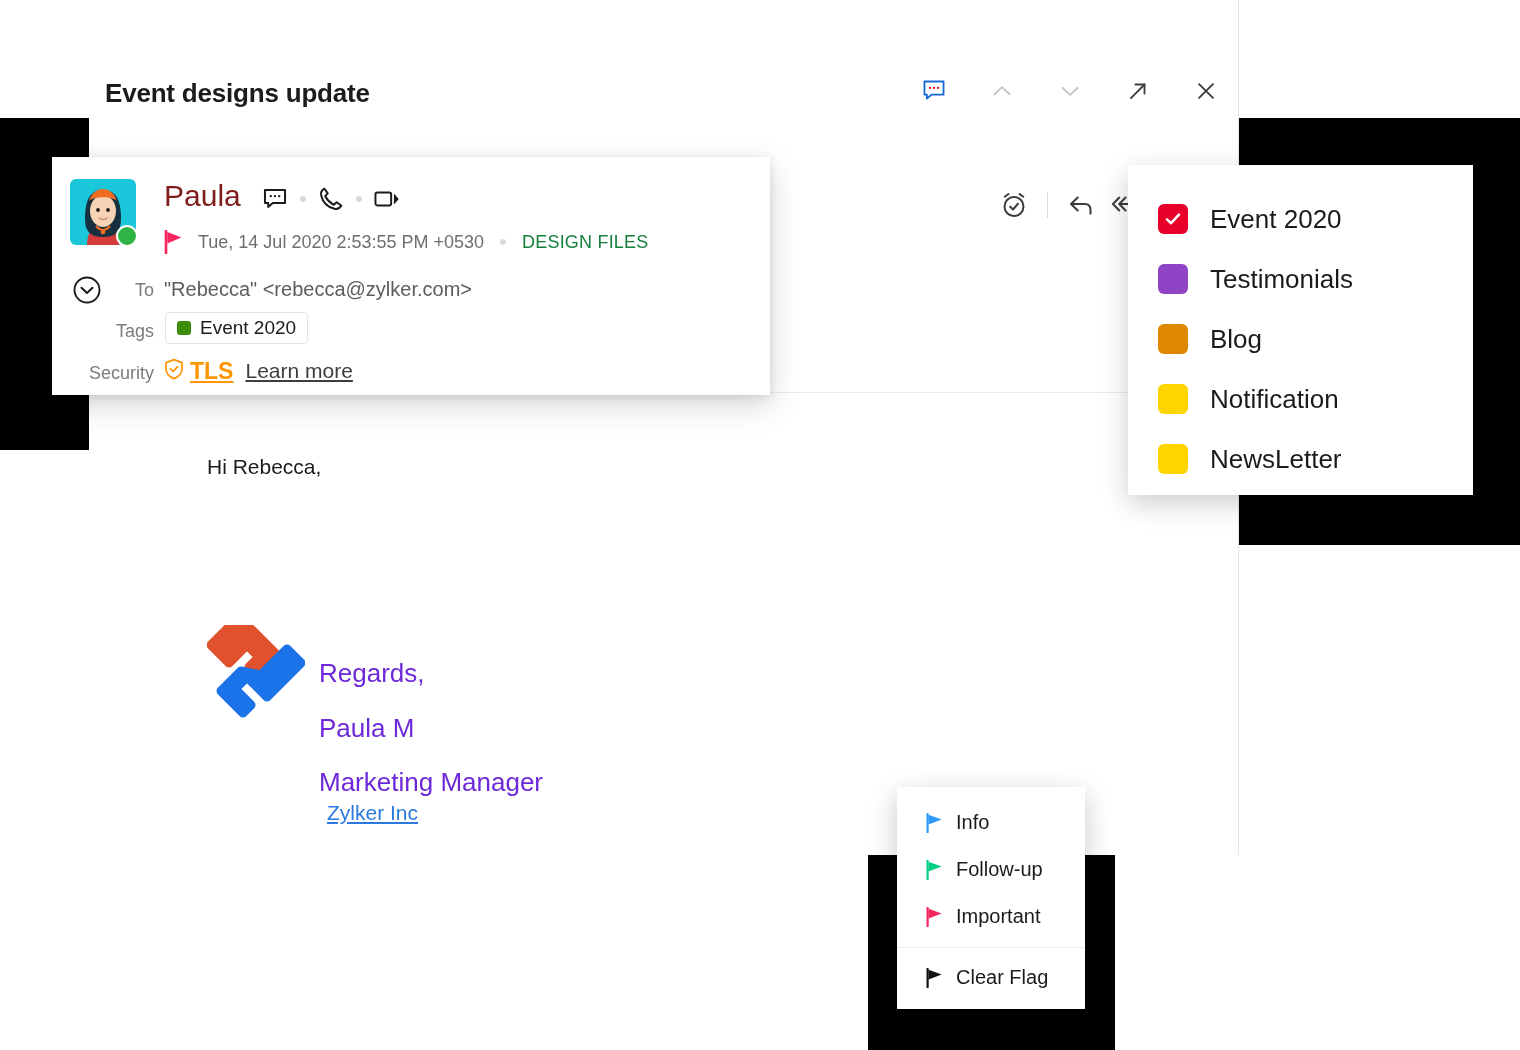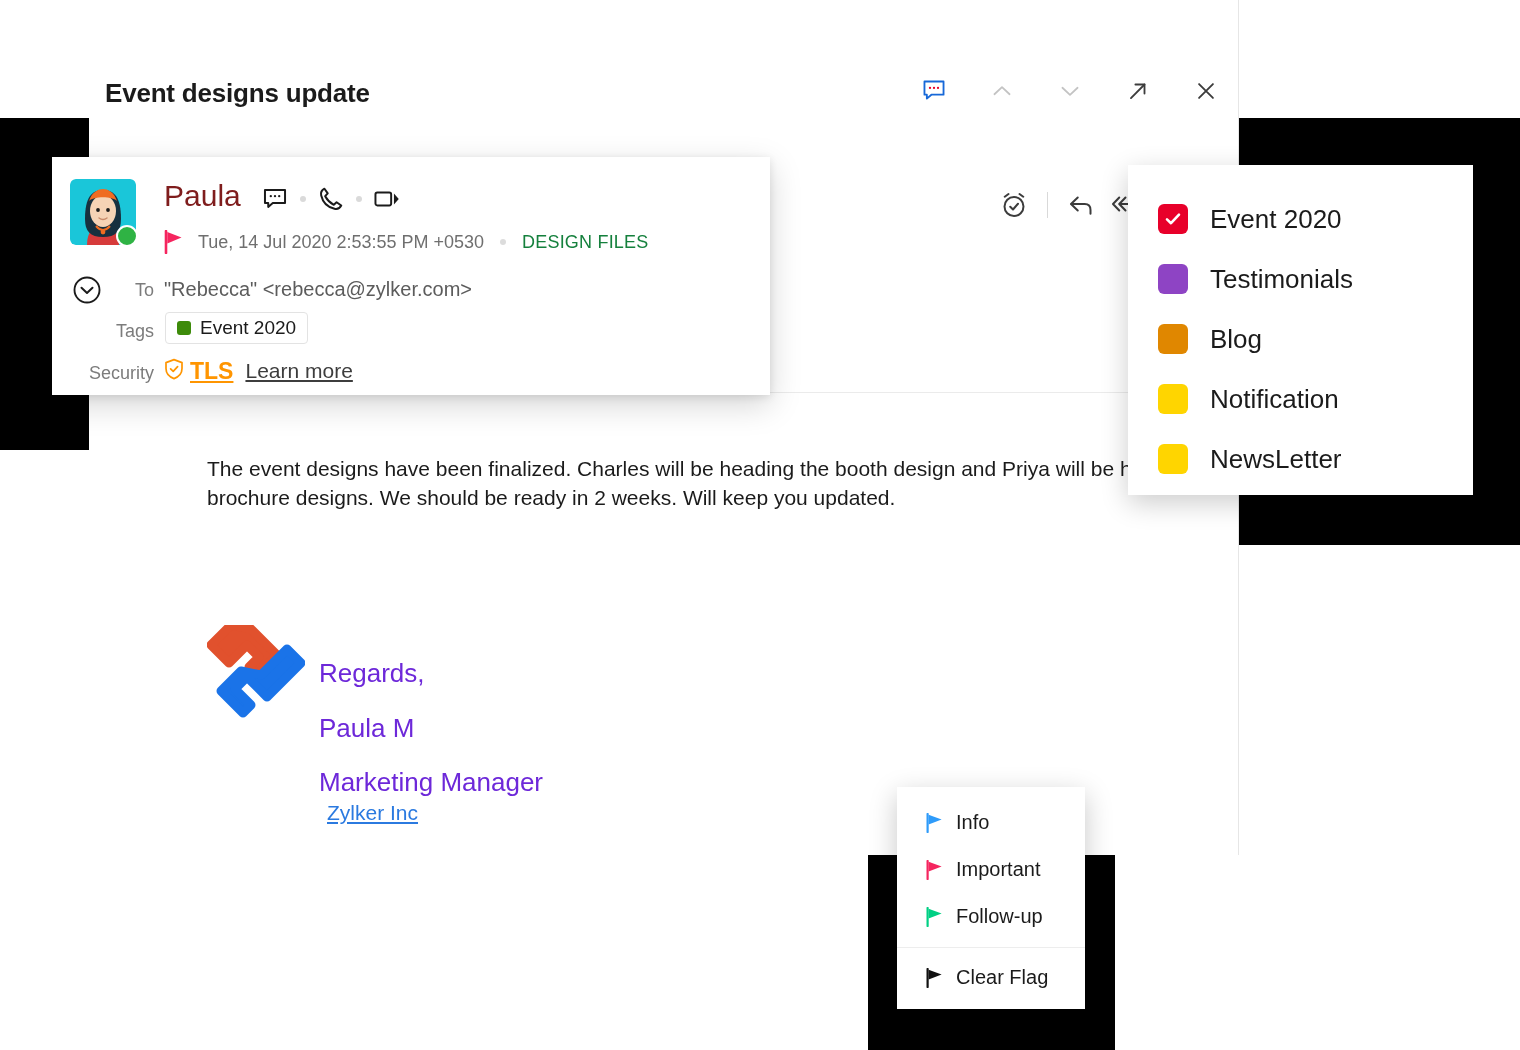--- a/index.html
+++ b/index.html
@@ -171,21 +171,21 @@
         </div>
         <div class="hicon" title="Close">
           <svg width="26" height="26" viewBox="0 0 24 24" fill="none">
             <path d="M5.6 5.6 L18.4 18.4 M18.4 5.6 L5.6 18.4" stroke="#3c3c3c" stroke-width="1.7" stroke-linecap="round"></path>
           </svg>
         </div>
       </div>
     </div>
 
     <div id="mail-body">
-      <p id="body-paragraph">The event designs have been finalized. Charles will be heading the booth design and Priya will be handling the brochure designs. We should be ready in 2 weeks. Will keep you updated.</p>
+      <p id="greeting">Hi Rebecca,</p>
     </div>
 
     <div id="signature">
       <div id="zylker-logo">
         <svg width="98" height="100" viewBox="0 0 98 100">
           <g>
             <path d="M44 4 L70 30 L50 50 L42 42 L52 32 L40 20 L22 38 L4 20 L24 0 Z" fill="#e1512d" stroke="#e1512d" stroke-width="9" stroke-linejoin="round"></path>
             <path d="M54 50 L80 24 L94 38 L60 72 L40 52 L28 64 L44 80 L36 88 L14 66 L34 46 Z" fill="#1a73e8" stroke="#1a73e8" stroke-width="9" stroke-linejoin="round"></path>
           </g>
         </svg>
@@ -343,34 +343,34 @@
         <svg width="18" height="20" viewBox="0 0 18 20">
             <path d="M1.6 1 L1.6 19" stroke="#2e9bfa" stroke-width="2.2" stroke-linecap="round"></path>
             <path d="M2.6 1.8 L15.6 6.6 L2.6 11.6 Z" fill="#2e9bfa"></path>
           </svg>
       </span>
       <span class="flag-text">Info</span>
     </div>
     <div class="flag-item">
       <span class="flag-glyph">
         <svg width="18" height="20" viewBox="0 0 18 20">
-            <path d="M1.6 1 L1.6 19" stroke="#f5255f" stroke-width="2.2" stroke-linecap="round"></path>
-            <path d="M2.6 1.8 L15.6 6.6 L2.6 11.6 Z" fill="#f5255f"></path>
-          </svg>
-      </span>
-      <span class="flag-text">Important</span>
+            <path d="M1.6 1 L1.6 19" stroke="#00d084" stroke-width="2.2" stroke-linecap="round"></path>
+            <path d="M2.6 1.8 L15.6 6.6 L2.6 11.6 Z" fill="#00d084"></path>
+          </svg>
+      </span>
+      <span class="flag-text">Follow-up</span>
     </div>
     <div class="flag-item">
       <span class="flag-glyph">
         <svg width="18" height="20" viewBox="0 0 18 20">
-            <path d="M1.6 1 L1.6 19" stroke="#00d084" stroke-width="2.2" stroke-linecap="round"></path>
-            <path d="M2.6 1.8 L15.6 6.6 L2.6 11.6 Z" fill="#00d084"></path>
-          </svg>
-      </span>
-      <span class="flag-text">Follow-up</span>
+            <path d="M1.6 1 L1.6 19" stroke="#f5255f" stroke-width="2.2" stroke-linecap="round"></path>
+            <path d="M2.6 1.8 L15.6 6.6 L2.6 11.6 Z" fill="#f5255f"></path>
+          </svg>
+      </span>
+      <span class="flag-text">Important</span>
     </div>
     <div id="flag-divider"></div>
     <div class="flag-item">
       <span class="flag-glyph">
         <svg width="18" height="20" viewBox="0 0 18 20">
             <path d="M1.6 1 L1.6 19" stroke="#111111" stroke-width="2.2" stroke-linecap="round"></path>
             <path d="M2.6 1.8 L15.6 6.6 L2.6 11.6 Z" fill="#111111"></path>
           </svg>
       </span>
       <span class="flag-text">Clear Flag</span>

